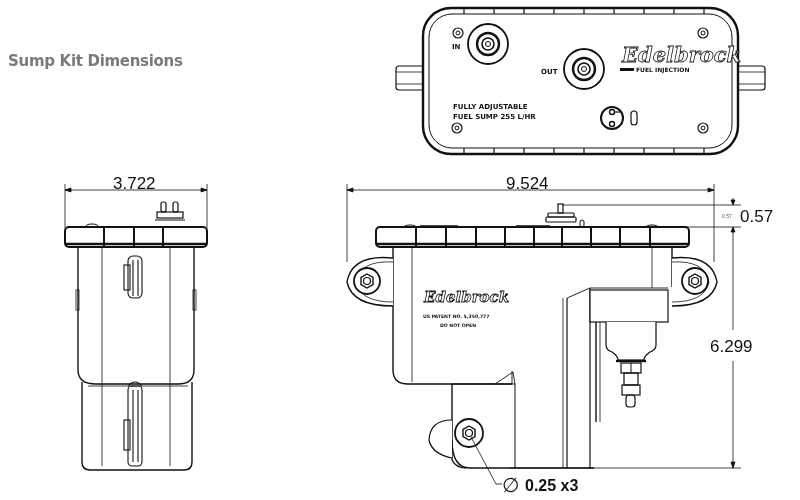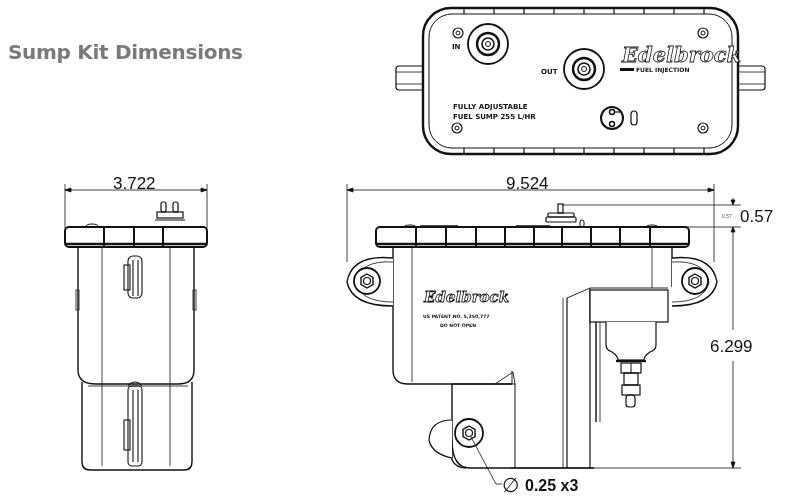--- a/index.html
+++ b/index.html
@@ -1,17 +1,17 @@
 <!DOCTYPE html>
 <html><head>
 <meta charset="utf-8">
 <style>
   html, body { margin: 0; padding: 0; background: #ffffff; }
   body { width: 800px; height: 500px; position: relative; overflow: hidden; font-family: "Liberation Sans", sans-serif; }
-  .title { position: absolute; left: 8px; top: 40px; font-family: "DejaVu Sans", sans-serif; font-weight: bold; font-size: 20px; color: #7a7a7a; letter-spacing: -0.3px; }
+  .title { position: absolute; left: 8px; top: 52px; font-family: "DejaVu Sans", sans-serif; font-weight: bold; font-size: 15px; color: #7a7a7a; letter-spacing: -0.3px; }
   svg.draw { position: absolute; left: 0; top: 0; }
   .dim { font-family: "Liberation Sans", sans-serif; fill: #111; }
   .dim-lg { font-size: 17px; }
   .dim-sm { font-size: 5px; fill: #555; }
   .stencil { font-family: "DejaVu Sans", sans-serif; font-weight: bold; fill: #111; }
   .script { font-family: "DejaVu Serif", serif; font-style: italic; font-weight: bold; fill: #fff; stroke: #111; stroke-width: 0.8px; }
 </style>
 </head>
 <body>
 

